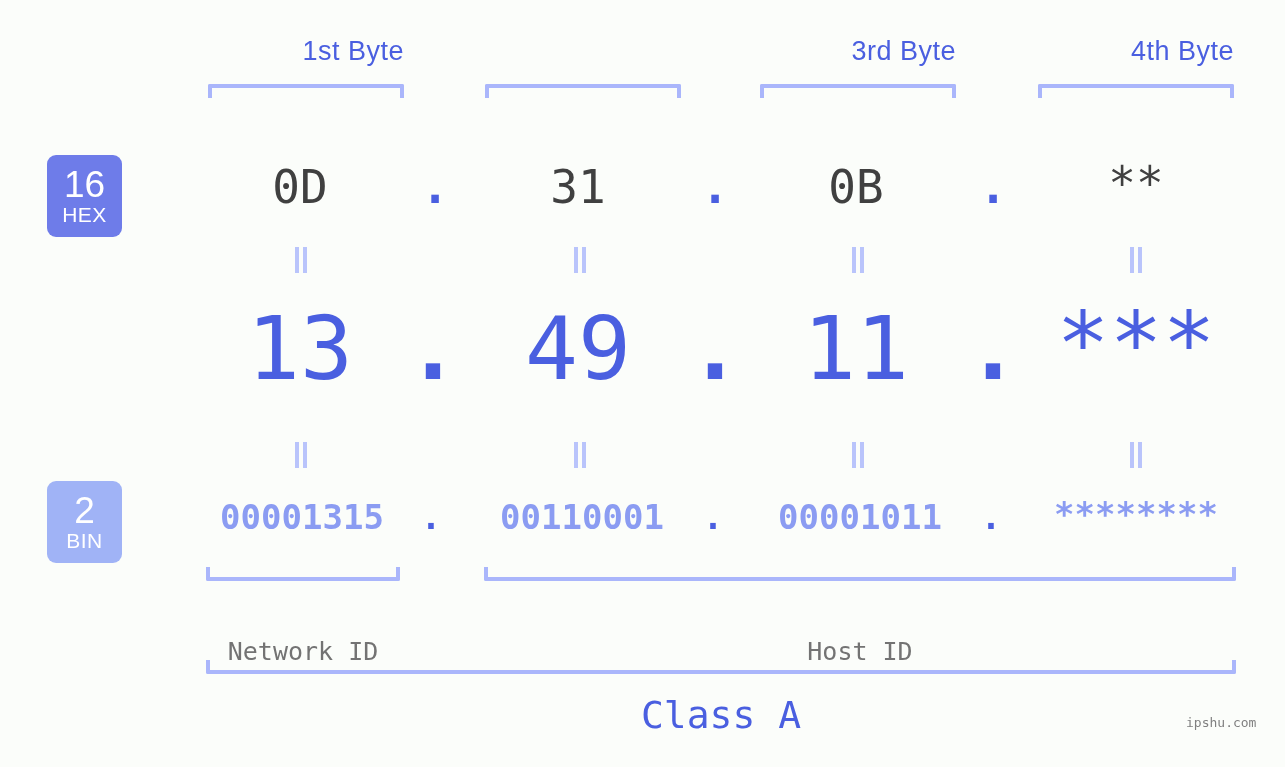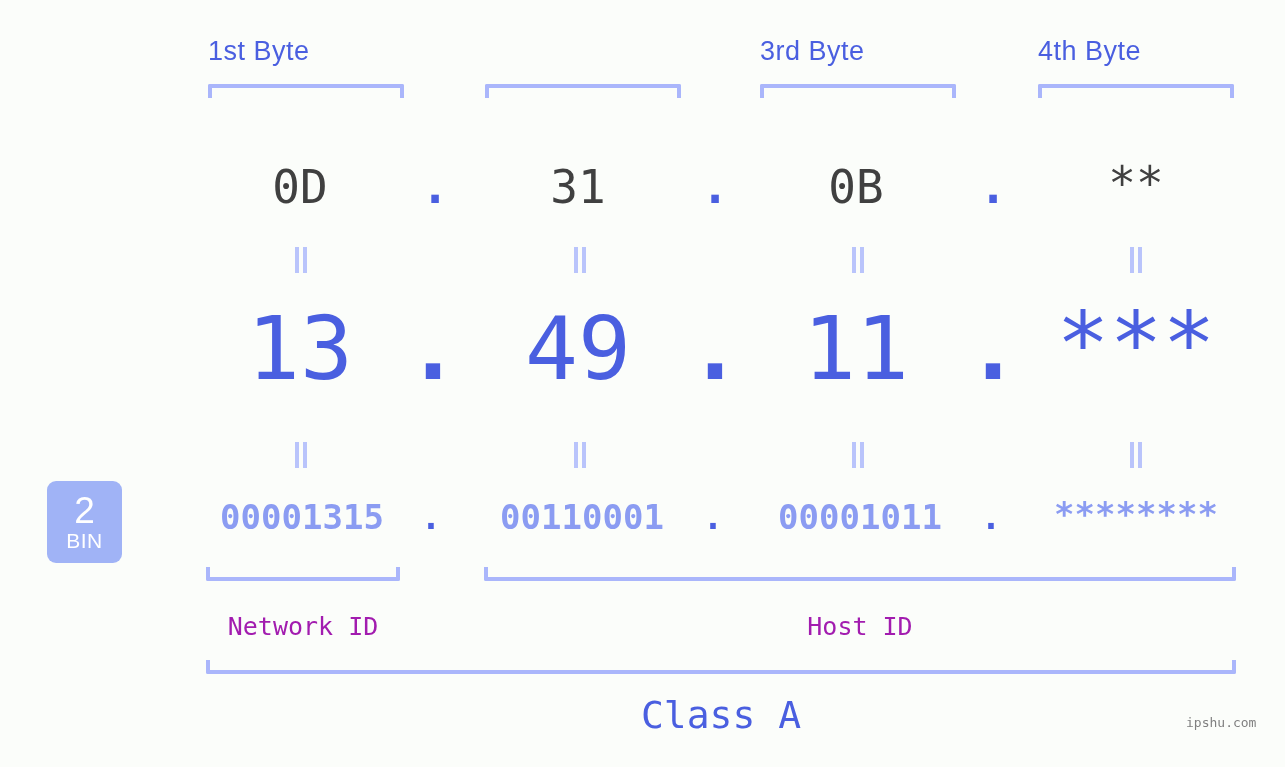--- a/index.html
+++ b/index.html
@@ -15,21 +15,21 @@
   }
   #stage {
     position: relative;
     width: 1285px;
     height: 767px;
   }
 
   
   .byte-head {
     position: absolute;
-    text-align: left;
+    text-align: right;
     color: #4a5fe0;
     font-family: "Liberation Sans", sans-serif;
     font-size: 27px;
     line-height: 30px;
     letter-spacing: 0.5px;
     white-space: nowrap;
   }
 
   
   .bracket-top {
@@ -160,25 +160,26 @@
     background: #b9c4fb;
     display: block;
   }
   .eq i:first-child { left: 1px; }
   .eq i:last-child  { left: 9px; }
 
   
   .region-label {
     position: absolute;
     text-align: center;
-    color: #a21caf;
+    color: #737373;
     font-family: "DejaVu Sans Mono", "Liberation Mono", monospace;
     font-size: 25px;
     line-height: 28px;
     white-space: nowrap;
+    margin-top: 25px;
   }
   .class-label {
     position: absolute;
     text-align: center;
     color: #4a5fe0;
     font-family: "DejaVu Sans Mono", "Liberation Mono", monospace;
     font-size: 38px;
     line-height: 40px;
     white-space: nowrap;
   }
@@ -198,20 +199,24 @@
 
   <div class="byte-head" style="left:208px; top:36px; width:196px;">1st Byte</div>
   <div class="byte-head" style="left:760px; top:36px; width:196px;">3rd Byte</div>
   <div class="byte-head" style="left:1038px; top:36px; width:196px;">4th Byte</div>
 
   <div class="bracket-top" style="left:208px; top:84px; width:196px;"></div>
   <div class="bracket-top" style="left:485px; top:84px; width:196px;"></div>
   <div class="bracket-top" style="left:760px; top:84px; width:196px;"></div>
   <div class="bracket-top" style="left:1038px; top:84px; width:196px;"></div>
 
+  <div class="badge badge-hex">
+    <span class="num">16</span>
+    <span class="abbr">HEX</span>
+  </div>
   <div class="badge" style="background:#a0b3f6; top:481px; left:47px;">
     <span class="num">2</span>
     <span class="abbr">BIN</span>
   </div>
 
   <div class="row" style="top:0;">
     <div class="cell hex-cell" style="left:202px; top:164px; width:196px;">0D</div>
     <div class="dot hex-dot" style="left:410px; top:164px; width:50px;">.</div>
 
     <div class="cell hex-cell" style="left:480px; top:164px; width:196px;">31</div>

